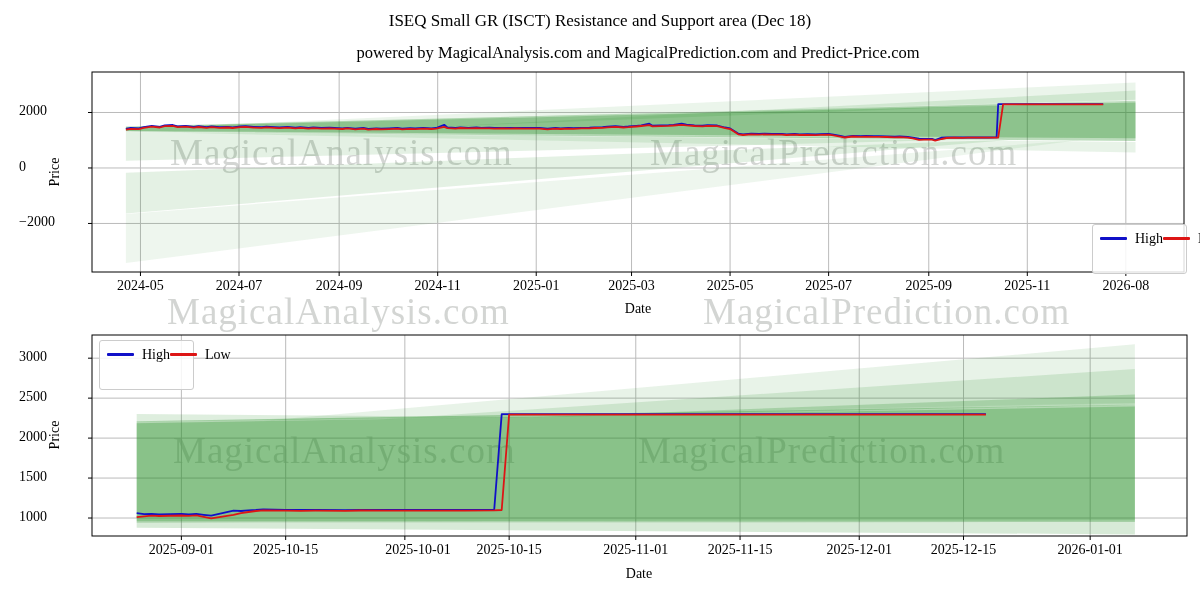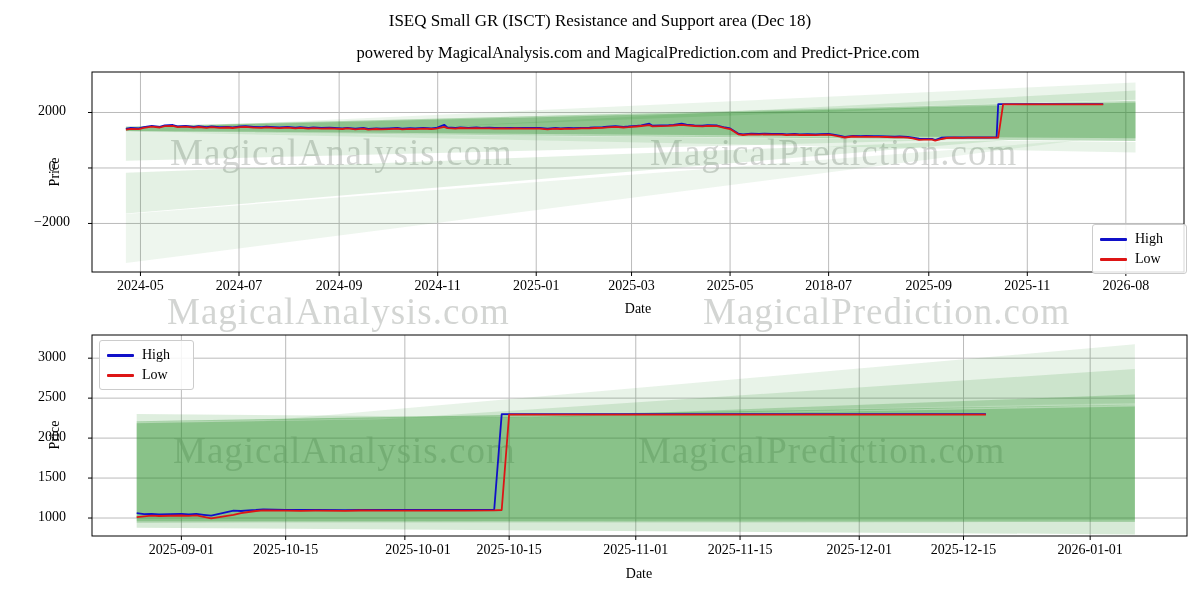--- a/index.html
+++ b/index.html
@@ -7,27 +7,27 @@
        font-family:Liberation Serif, serif;overflow:hidden;}
   .suptitle{position:absolute;top:11px;left:0;width:1200px;text-align:center;
             font-size:17px;color:#000;z-index:3;}
   .axtitle{position:absolute;top:43px;left:92px;width:1092px;text-align:center;
            font-size:16.5px;color:#000;z-index:3;}
   #chart-svg{position:absolute;left:0;top:0;z-index:2;}
   .watermark{position:absolute;font-size:37px;color:rgba(108,115,108,0.30);
              letter-spacing:1px;white-space:nowrap;z-index:1;margin-left:40px;}
   .tick{position:absolute;font-size:14px;color:#000;z-index:3;white-space:nowrap;}
   .xtick{width:90px;text-align:center;}
-  .ytick{width:66px;text-align:center;}
+  .ytick{width:66px;text-align:left;}
   .axis-label{position:absolute;font-size:14px;color:#000;z-index:3;}
   .ylabel{transform:translate(-50%,-50%) rotate(-90deg);}
   .xlabel{width:60px;text-align:center;transform:translateX(-50%);}
   .legend{position:absolute;z-index:4;background:rgba(255,255,255,0.85);
           border:1px solid #cccccc;border-radius:3px;padding:4px 8px 4px 7px;
-          display:flex;flex-direction:column;justify-content:space-around;}
+          display:flex;flex-direction:row;justify-content:space-around;}
   .legend-item{display:flex;align-items:center;gap:8px;height:19px;}
   .legend-sample{display:inline-block;width:27px;height:3px;border-radius:1px;}
   .legend-label{font-size:14px;color:#000;}
 </style>
 </head>
 <body>
 
 <div id="fig">
 
   <div class="suptitle">ISEQ Small GR (ISCT) Resistance and Support area (Dec 18)</div>
@@ -153,21 +153,21 @@
     </div>
   </div>
 
 <div class="tick xtick" style="left: 95.4615px; top: 278px;">2024-05</div>
     <div class="tick xtick" style="left: 194px; top: 278px;">2024-07</div>
     <div class="tick xtick" style="left: 294.154px; top: 278px;">2024-09</div>
     <div class="tick xtick" style="left: 392.692px; top: 278px;">2024-11</div>
     <div class="tick xtick" style="left: 491.231px; top: 278px;">2025-01</div>
     <div class="tick xtick" style="left: 586.538px; top: 278px;">2025-03</div>
     <div class="tick xtick" style="left: 685.077px; top: 278px;">2025-05</div>
-    <div class="tick xtick" style="left: 783.615px; top: 278px;">2018-07</div>
+    <div class="tick xtick" style="left: 783.615px; top: 278px;">2025-07</div>
     <div class="tick xtick" style="left: 883.769px; top: 278px;">2025-09</div>
     <div class="tick xtick" style="left: 982.308px; top: 278px;">2025-11</div>
     <div class="tick xtick" style="left: 1080.85px; top: 278px;">2026-08</div>
     <div class="tick ytick" style="left: 19px; top: 214.456px;">−2000</div>
     <div class="tick ytick" style="left: 19px; top: 158.978px;">0</div>
     <div class="tick ytick" style="left: 19px; top: 103.499px;">2000</div>
     <div class="tick xtick" style="left: 136.388px; top: 542px;">2025-09-01</div>
     <div class="tick xtick" style="left: 240.673px; top: 542px;">2025-10-15</div>
     <div class="tick xtick" style="left: 373px; top: 542px;">2025-10-01</div>
     <div class="tick xtick" style="left: 464.143px; top: 542px;">2025-10-15</div>

